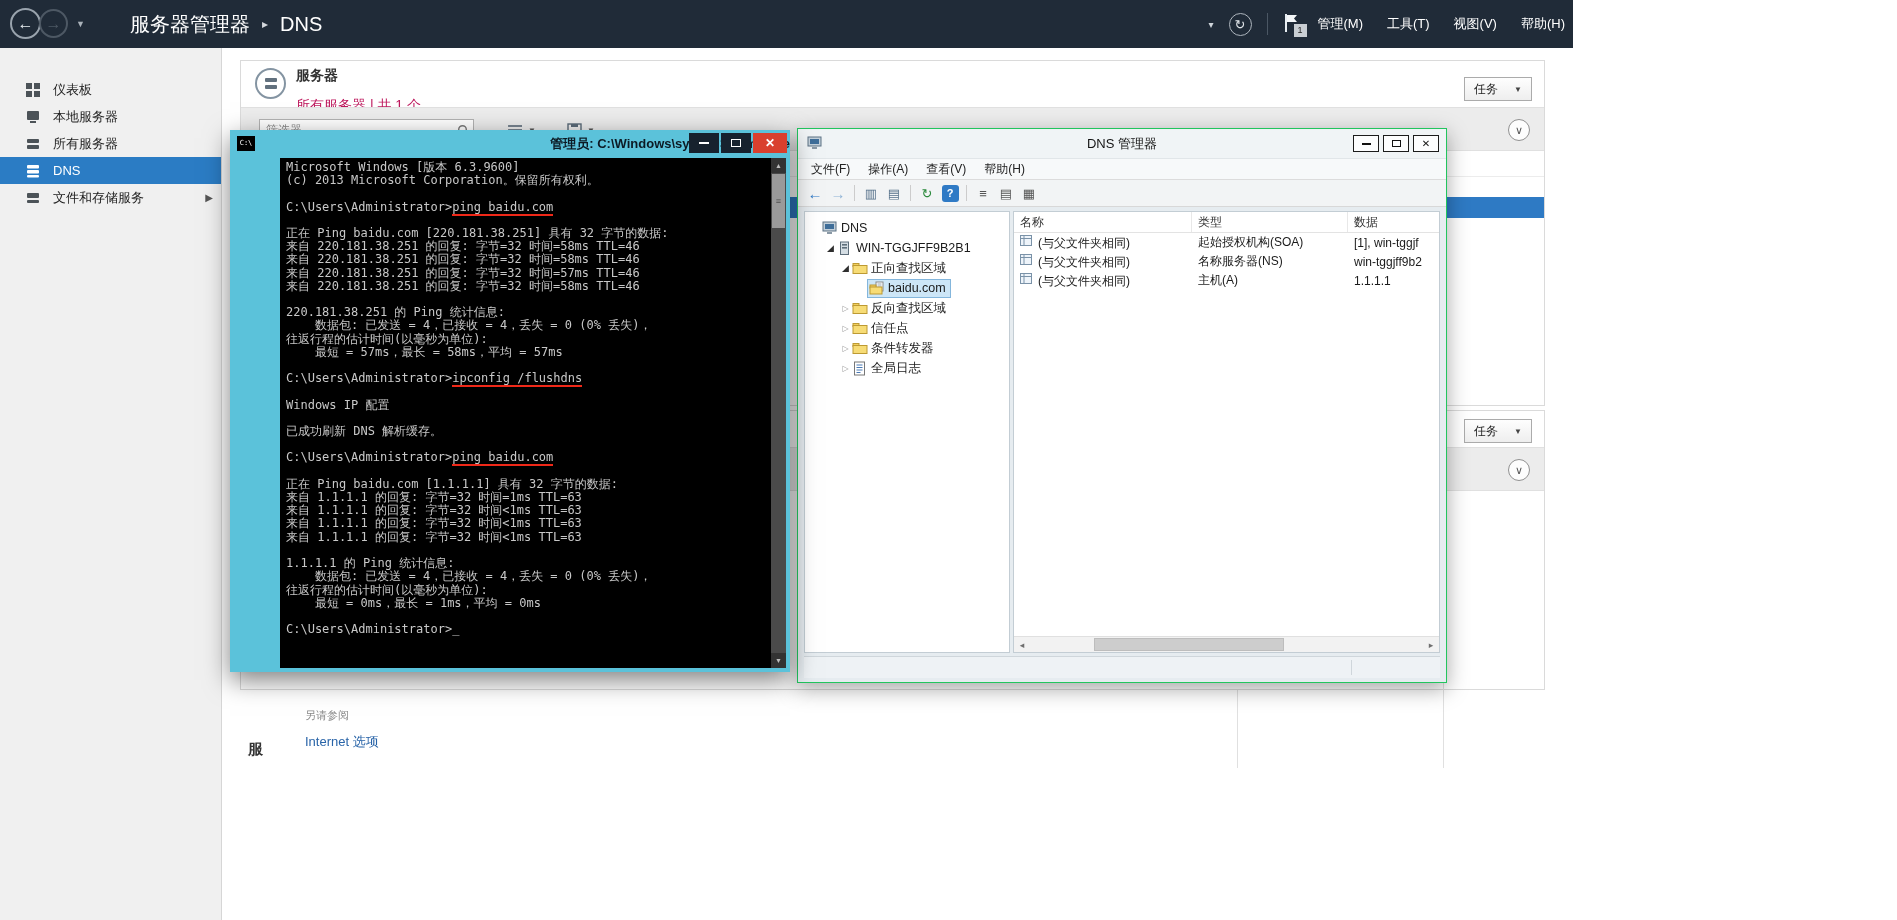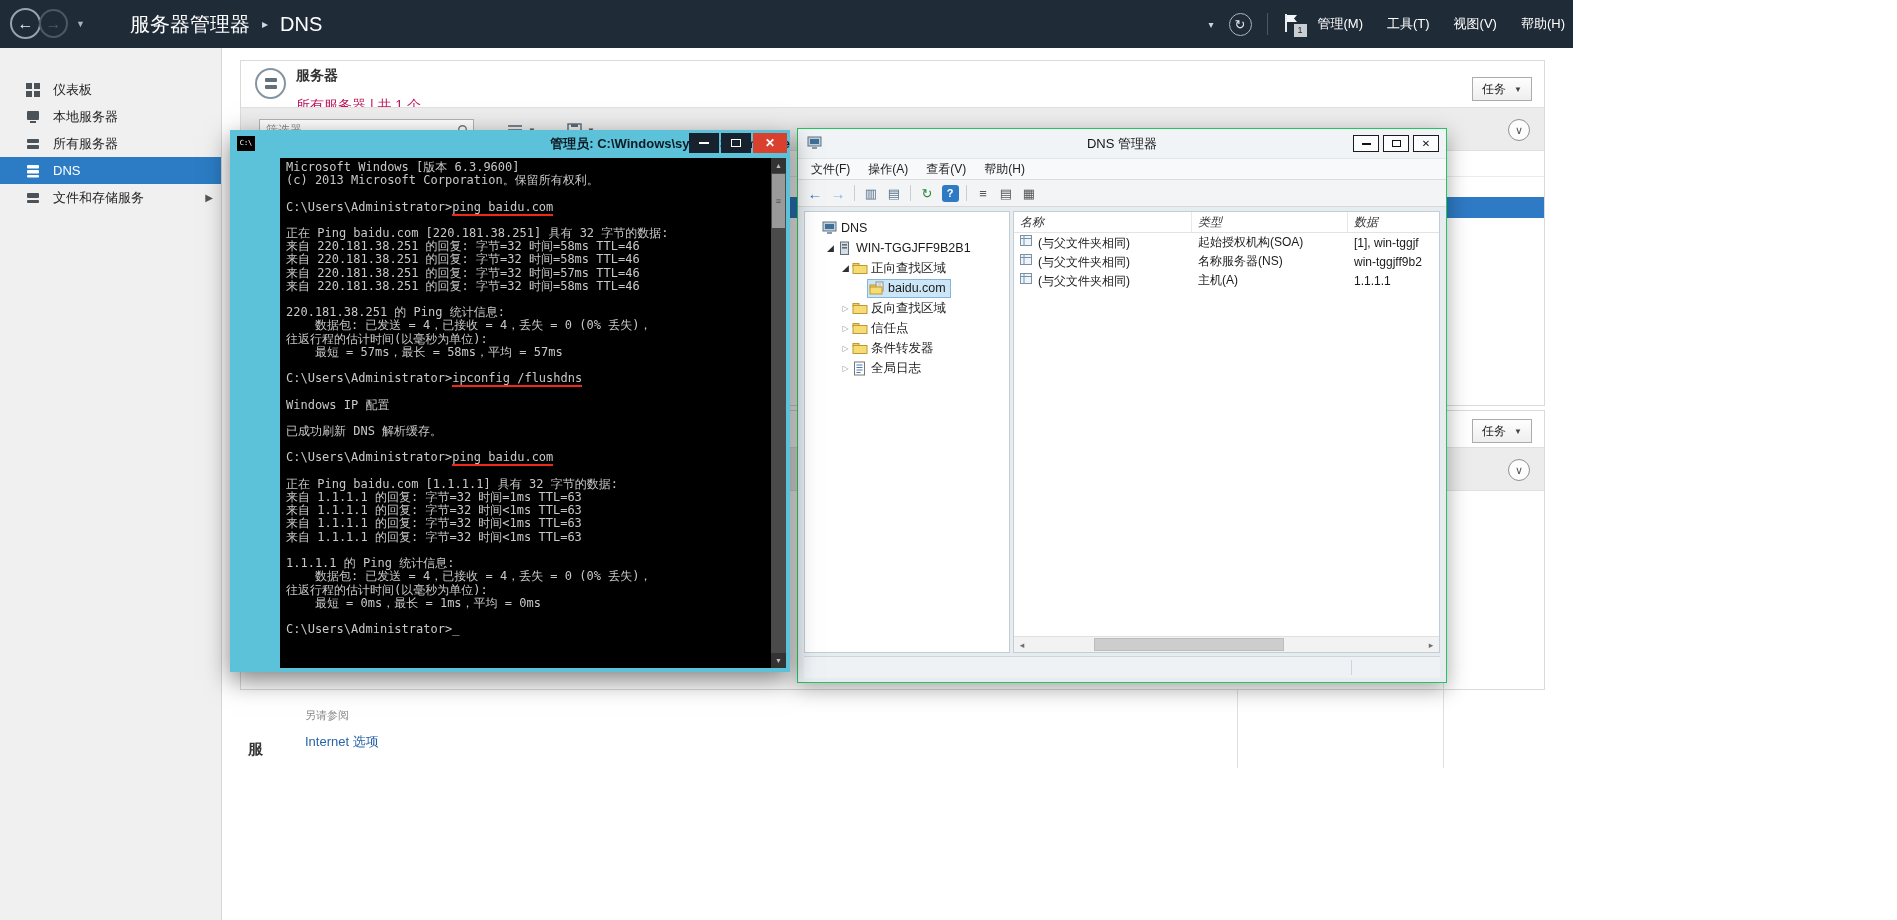--- a/index.html
+++ b/index.html
@@ -45,21 +45,21 @@
   .tile2 { left:17px; top:362px; width:1305px; height:280px; }
   .tile-head { position:relative; height:46px; background:#fff; }
   .tile2 .tile-head { height:36px; }
   .tile-icon { position:absolute; left:14px; top:7px; width:31px; height:31px; border:2px solid #8494a2;
                border-radius:50%; color:#62717e; display:flex; align-items:center; justify-content:center; }
   .tile-titles { position:absolute; left:55px; top:6px; }
   .tile-title { font-size:14px; font-weight:bold; color:#333; }
   .tile-sub { font-size:14px; color:#be185d; margin-top:12px; }
   .tasks { position:absolute; right:12px; height:21px; padding:11px 9px; border:1px solid #ababab;
            background:linear-gradient(#fefefe,#eeeeee); font-size:12px; color:#222;
-           display:flex; align-items:center; gap:8px; }
+           display:flex; align-items:center; gap:16px; }
   .tile1 .tasks { top:16px; } .tile2 .tasks { top:8px; }
   .tasks .caret { font-size:8px; color:#444; }
   .graybar { position:relative; height:44px; background:#ececec; border-top:1px solid #e0e0e0; border-bottom:1px solid #e0e0e0; }
   .filterbox { position:absolute; left:18px; top:11px; width:215px; height:22px; background:#fff; border:1px solid #b3b3b3; display:flex; align-items:center; }
   .filterbox input { border:none; outline:none; flex:1; height:18px; font-size:12px; padding-left:6px; font-family:"Liberation Sans",sans-serif; background:transparent; }
   .filterbox input::placeholder { color:#8a8a8a; }
   .mag { width:20px; display:flex; justify-content:center; }
   .ibtn-group { position:absolute; top:11px; display:flex; align-items:center; gap:4px; height:22px; }
   .ibtn-group .caret { font-size:8px; color:#555; }
   .chev { position:absolute; right:14px; top:11px; width:22px; height:22px; border:1px solid #919191; border-radius:50%;
@@ -124,21 +124,21 @@
   .dns-body { position:absolute; left:6px; right:6px; top:82px; bottom:29px; display:flex; gap:3px; }
   .dns-tree { width:206px; background:#fff; border:1px solid #c3cdd4; padding-top:6px; overflow:hidden; }
   .tnode { height:20px; display:flex; align-items:center; font-size:12.5px; color:#1a1a1a; }
   .texp { width:13px; display:inline-flex; justify-content:center; font-size:8px; color:#9c9c9c; }
   .texp.open { color:#2e2e2e; font-size:9px; }
   .ticon { width:19px; display:inline-flex; }
   .tsel-box { display:inline-flex; align-items:center; background:#cde6f7; border:1px solid #84b6dc; padding:0 4px 0 1px; height:19px; }
   .tsel-box .ticon { width:19px; }
   .dns-list { flex:1; background:#fff; border:1px solid #c3cdd4; position:relative; overflow:hidden; }
   .lhead { display:flex; height:21px; align-items:center; border-bottom:1px solid #e3e3e3; font-size:12px; color:#333; }
-  .lhead .col { border-right:1px solid #e8e8e8; height:100%; display:flex; align-items:center;font-style:italic; }
+  .lhead .col { border-right:1px solid #e8e8e8; height:100%; display:flex; align-items:center; }
   .col { padding-left:6px; }
   .col1 { width:178px; } .col2 { width:156px; } .col3 { flex:1; border-right:none !important; }
   .lrow { display:flex; height:19px; align-items:center; font-size:12px; color:#1a1a1a; white-space:nowrap; }
   .lrow .col { overflow:hidden; }
   .rowicon { display:inline-flex; margin-right:5px; }
   .hscroll { position:absolute; left:0; right:0; bottom:0; height:16px; background:#f2f2f2; border-top:1px solid #e0e0e0; }
   .hs-btn { position:absolute; top:0; width:16px; height:15px; color:#6f6f6f; font-size:9px;
             display:flex; align-items:center; justify-content:center; }
   .hs-left { left:0; } .hs-right { right:0; }
   .hs-thumb { position:absolute; left:80px; width:190px; top:1px; bottom:1px; background:#cdcdcd; border:1px solid #bdbdbd; }

